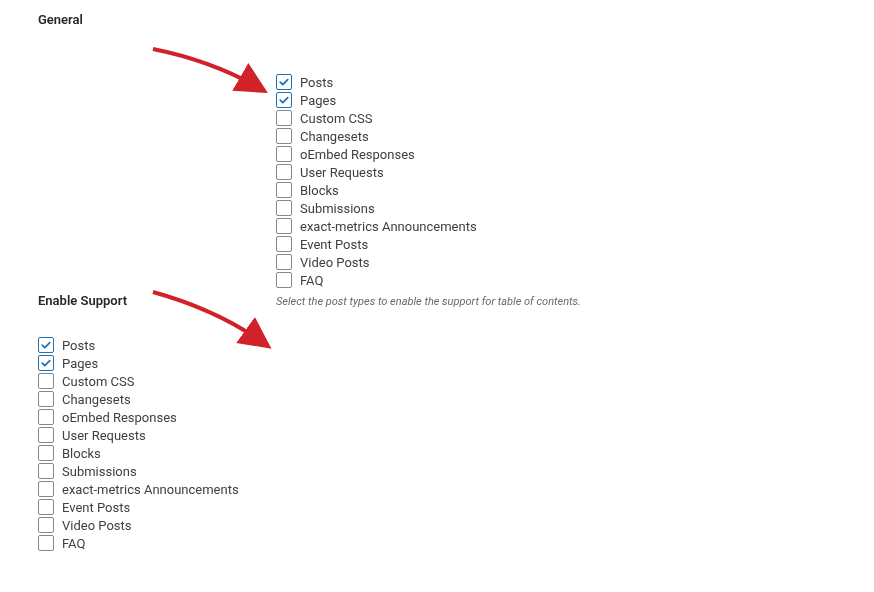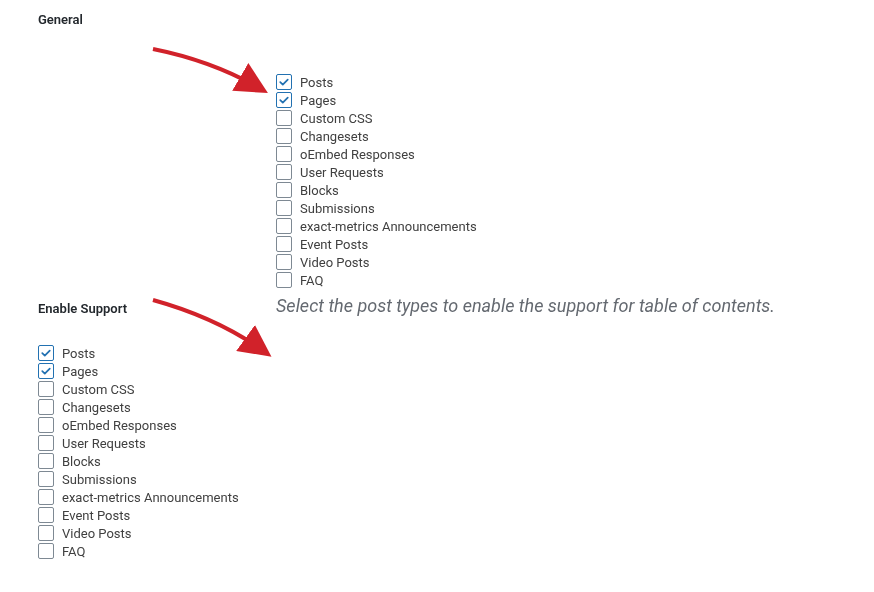--- a/index.html
+++ b/index.html
@@ -70,21 +70,21 @@
   .cb.checked svg{
     display:block;
   }
   .opt-label{
     font-size:13px;
     color:#404040;
   }
   .desc{
     font-style:italic;
     color:#646970;
-    font-size:18px;
+    font-size:11px;
     margin-top:6px;
   }
   .arrow{
     position:absolute;
     pointer-events:none;
   }
 </style>
 </head>
 <body>
 

